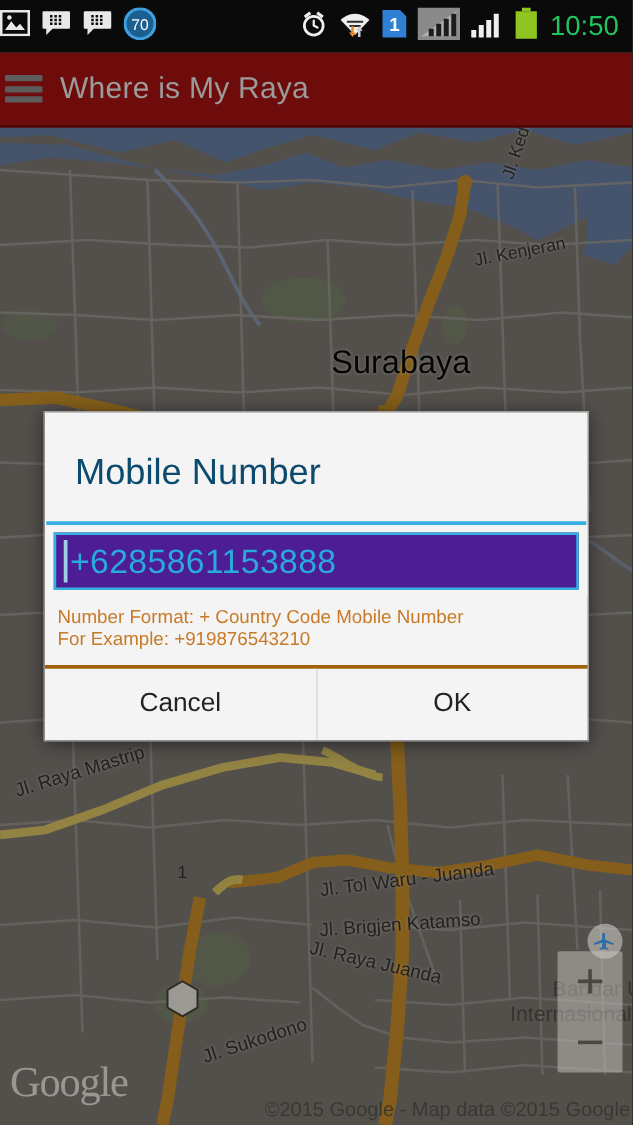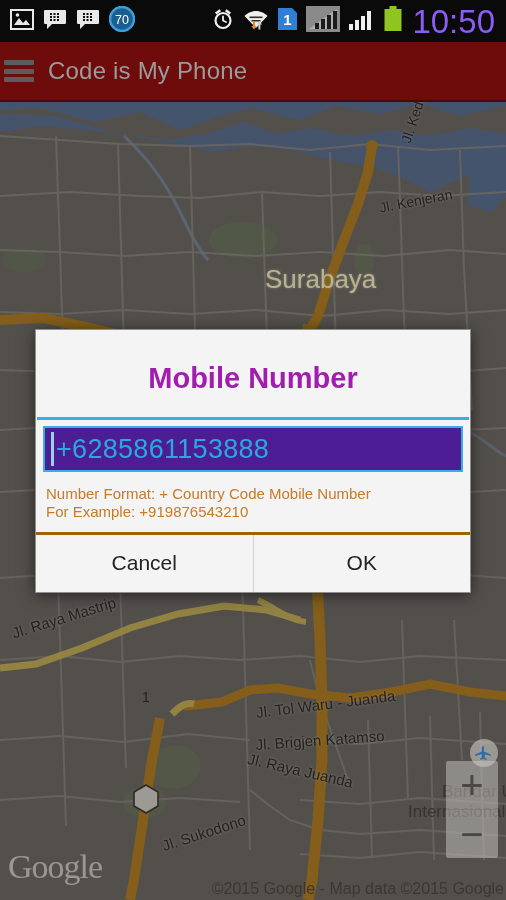--- a/index.html
+++ b/index.html
@@ -27,33 +27,32 @@
     height: 42px;
     background: #0a0a0a;
     display: flex;
     align-items: center;
     z-index: 60;
   }
   .sb-left {
     display: flex;
     align-items: center;
     gap: 9px;
-    padding-left: 10px;
   }
   .sb-right {
     margin-left: auto;
     display: flex;
     align-items: center;
     gap: 8px;
     padding-right: 11px;
   }
   .sb-icon { display: block; }
   .sb-clock {
-    color: #8b5cf6;
-    font-size: 33px;
+    color: #22c55e;
+    font-size: 22px;
     letter-spacing: 0px;
     line-height: 1;
     padding-left: 2px;
     font-weight: 400;
   }
 
   
   #actionbar {
     position: absolute;
     top: 42px; left: 0;
@@ -186,25 +185,24 @@
     left: 35px;
     top: 329px;
     width: 436px;
     background: #f4f4f4;
     z-index: 40;
     box-shadow: 0 2px 14px rgba(0,0,0,.55);
     border: 1px solid #8e8e8e;
     box-sizing: border-box;
   }
   #dialog-title {
-    color: #a21caf;
+    color: #0c4a6e;
     font-size: 29px;
     padding: 32px 24px 22px 24px;
-    font-weight: 700;
-    text-align: center;
+    font-weight: 400;
   }
   #dialog-title-rule {
     height: 3px;
     background: #36b0e0;
     margin: 0 1px;
   }
   #input-wrap {
     padding: 6px 7px 5px 7px;
     background: #f4f4f4;
   }
@@ -330,21 +328,21 @@
 
       <path d="M160 618 L152 660 L146 700 L140 740 L134 780 L130 800" stroke="#b5801f" stroke-width="10" fill="none"></path>
 
       <g>
         <polygon points="146,685 158,692 158,706 146,713 134,706 134,692" fill="#d8d5ce" stroke="#3a3630" stroke-width="1.6"></polygon>
       </g>
     </svg>
 
     <div class="maplabel" style="left:142px; top:589px; font-size:14px; text-shadow:none; color:#2b2723;">1</div>
 
-    <div class="maplabel" style="left:265px; top:164px; font-size:26px; color:#fef9c3;">Surabaya</div>
+    <div class="maplabel" style="left:265px; top:174px; font-size:26px; color:#000000;">Surabaya</div>
 
     <div class="maplabel" style="left:398px; top:40px; font-size:14px; transform:rotate(-72deg); transform-origin:0 0;">Jl. Kedung Cowek</div>
     <div class="maplabel" style="left:378px; top:100px; font-size:14px; transform:rotate(-11deg); transform-origin:0 0;">Jl. Kenjeran</div>
     <div class="maplabel" style="left:10px; top:525px; font-size:15px; transform:rotate(-17deg); transform-origin:0 0;">Jl. Raya Mastrip</div>
     <div class="maplabel" style="left:255px; top:604px; font-size:15px; transform:rotate(-7deg); transform-origin:0 0;">Jl. Tol Waru - Juanda</div>
     <div class="maplabel" style="left:255px; top:636px; font-size:15px; transform:rotate(-4deg); transform-origin:0 0;">Jl. Brigjen Katamso</div>
     <div class="maplabel" style="left:250px; top:650px; font-size:15px; transform:rotate(13deg); transform-origin:0 0;">Jl. Raya Juanda</div>
     <div class="maplabel" style="left:160px; top:738px; font-size:15px; transform:rotate(-18deg); transform-origin:0 0;">Jl. Sukodono</div>
 
     <div class="maplabel" style="left:442px; top:682px; font-size:17px; color:#47433d; text-shadow:none;">Bandar Ud</div>
@@ -394,21 +392,21 @@
       <div class="dlg-btn" id="btn-ok">OK</div>
     </div>
   </div>
 
   <div id="actionbar">
     <div id="hamburger">
       <span></span>
       <span></span>
       <span></span>
     </div>
-    <div id="app-title">Code is My Phone</div>
+    <div id="app-title">Where is My Raya</div>
   </div>
 
   <div id="statusbar">
     <div class="sb-left">
 
       <span class="sb-icon">
         <svg width="24" height="21" viewBox="0 0 24 21">
           <rect x="1" y="1" width="22" height="19" fill="none" stroke="#e8e8e8" stroke-width="2"></rect>
           <path d="M4 16 L9 9 L13 14 L16 11 L20 16 Z" fill="#e8e8e8"></path>
           <circle cx="7.5" cy="6" r="1.8" fill="#e8e8e8"></circle>

